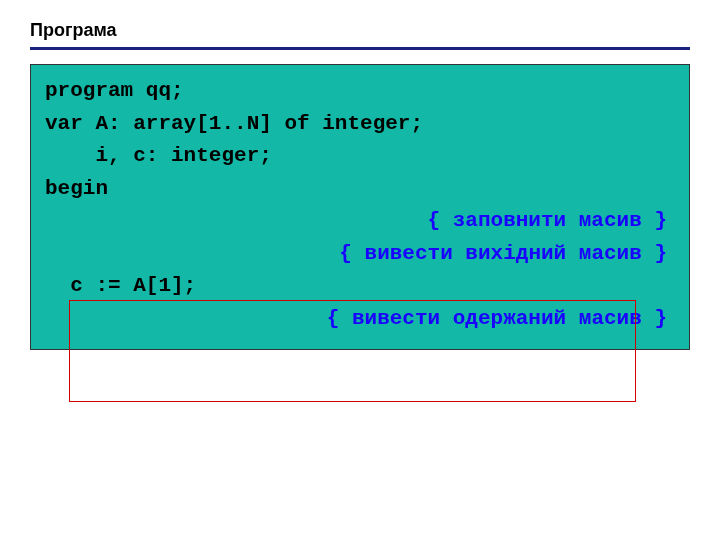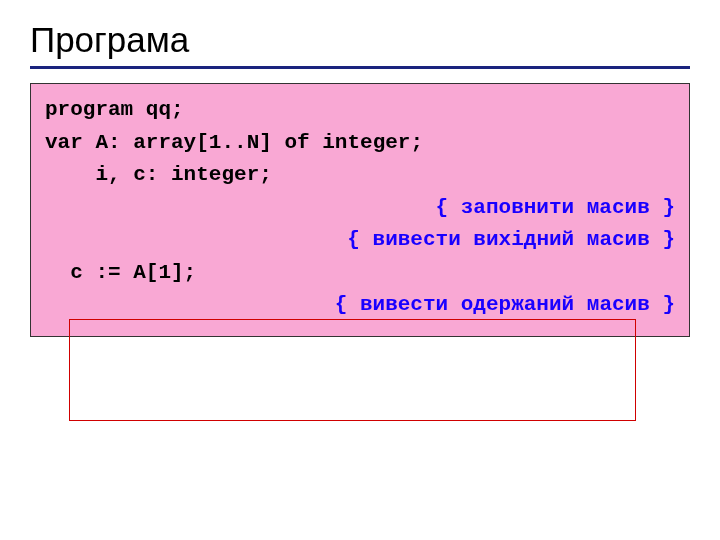--- a/index.html
+++ b/index.html
@@ -9,34 +9,34 @@
     height: 540px;
     background: #ffffff;
     font-family: Arial, sans-serif;
     overflow: hidden;
   }
   .slide {
     padding: 20px 30px 0 30px;
     box-sizing: border-box;
   }
   .title {
-    font-size: 35px;
-    font-weight: normal;
+    font-size: 18px;
+    font-weight: bold;
     color: #000;
     margin: 0 0 6px 0;
   }
   .rule {
     height: 3px;
     background: #1a237e;
     margin-bottom: 14px;
   }
   .codebox {
     border: 1px solid #333;
-    background: #f9a8d4;
-    padding: 10px 14px 14px 14px;
+    background: #14b8a6;
+    padding: 10px 22px 14px 14px;
     position: relative;
     box-sizing: border-box;
   }
   .codeline {
     font-family: "Courier New", Courier, monospace;
     font-size: 21px;
     font-weight: bold;
     color: #000;
     line-height: 1.55;
     white-space: pre;
@@ -57,20 +57,21 @@
 <body>
 
 <div class="slide">
   <div class="title">Програма</div>
   <div class="rule"></div>
 
   <div class="codebox">
     <div class="codeline">program qq;</div>
     <div class="codeline">var A: array[1..N] of integer;</div>
     <div class="codeline">    i, c: integer;</div>
+    <div class="codeline">begin</div>
     <div class="codeline comment">  { заповнити масив }</div>
     <div class="codeline comment">  { вивести вихідний масив }</div>
     <div class="codeline">  c := A[1];</div>
     <div class="codeline comment">  { вивести одержаний масив }</div>
 
     <div class="highlight-box"></div>
   </div>
 </div>
 
 </body></html>

